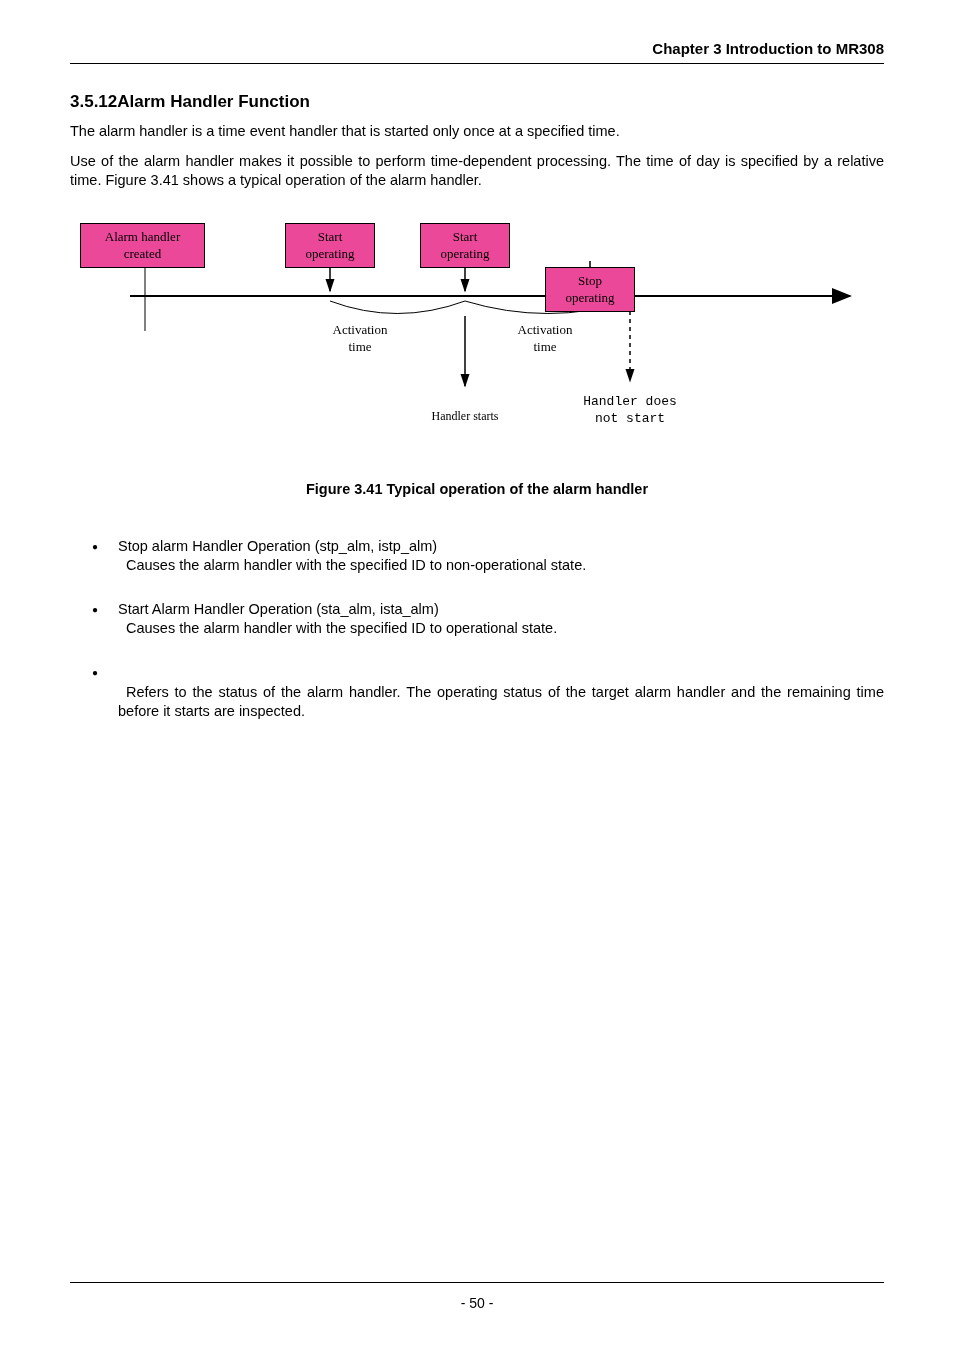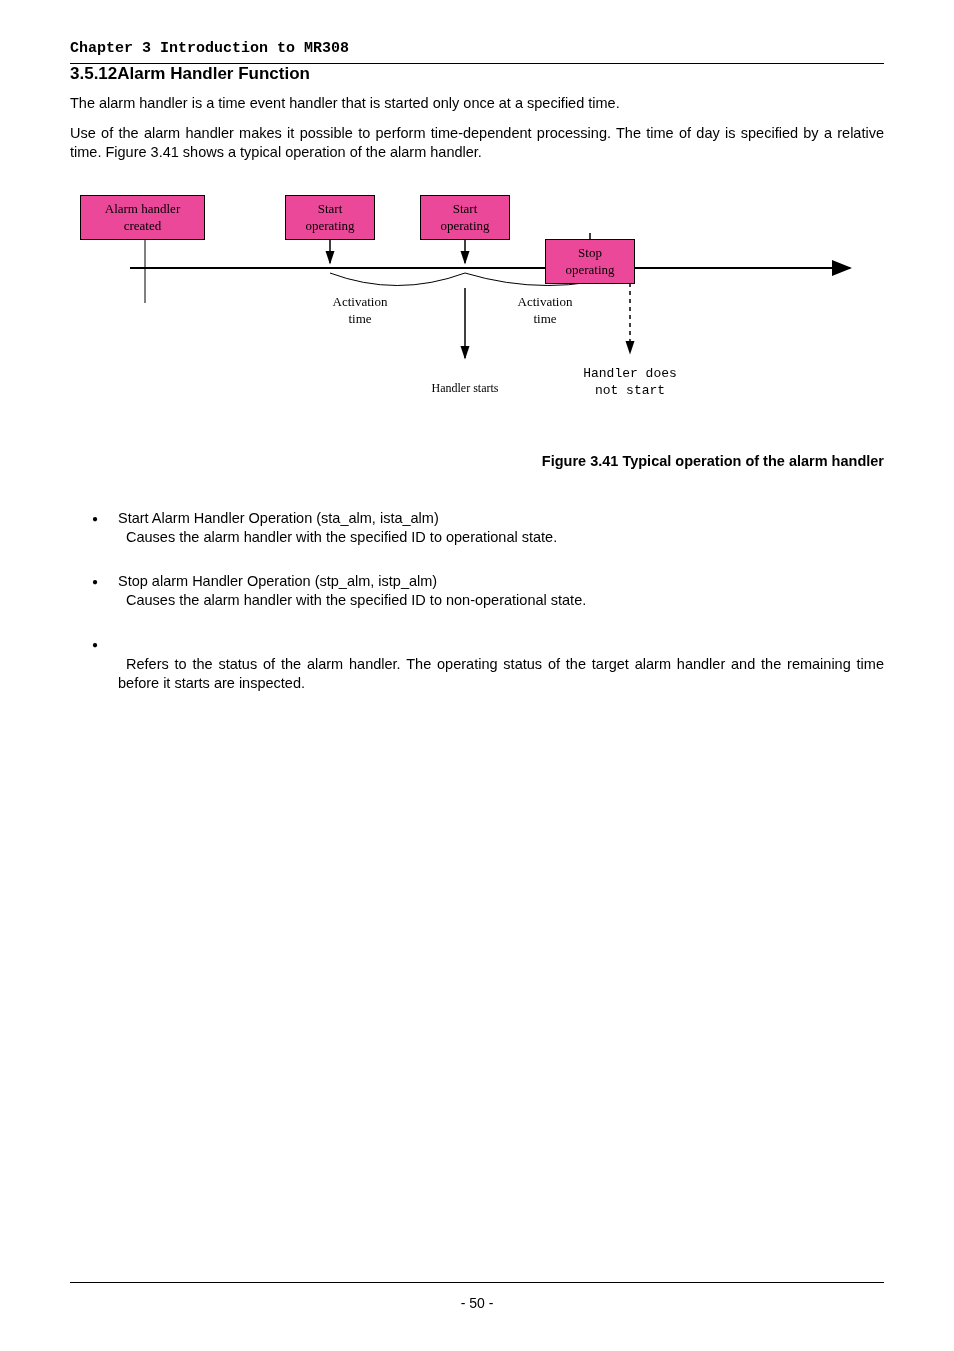--- a/index.html
+++ b/index.html
@@ -11,26 +11,26 @@
     height: 1351px;
     position: relative;
     font-size: 14px;
   }
   .page {
     padding: 40px 70px 50px 70px;
     height: 100%;
     position: relative;
   }
   .chapter-header {
-    text-align: left;
+    text-align: right;
     font-weight: bold;
     font-size: 15px;
     padding-bottom: 6px;
     border-bottom: 1.5px solid #000;
-    font-family: Liberation Mono, monospace;
+    margin-bottom: 28px;
   }
   .section-row {
     display: flex;
     margin-bottom: 10px;
   }
   .section-num {
     font-weight: bold;
     font-size: 17px;
   }
   .section-title {
@@ -53,21 +53,21 @@
   .fbox {
     position: absolute;
     border: 1px solid #000;
     background: #ec4899;
     text-align: center;
     font-size: 13px;
     line-height: 1.35;
     padding: 4px 6px;
   }
   .caption {
-    text-align: right;
+    text-align: center;
     font-weight: bold;
     font-size: 14.5px;
     margin-bottom: 40px;
   }
   ul.bullets {
     list-style: none;
     padding-left: 22px;
   }
   ul.bullets li {
     position: relative;
@@ -174,26 +174,26 @@
     <div style="position:absolute; left:505px; top:182px; width:110px; text-align:center; font-size:13px; line-height:1.35;font-family:Liberation Mono, monospace;">
       <span>Handler does</span><br>
       <span>not start</span>
     </div>
   </div>
 
   <div class="caption">Figure 3.41 Typical operation of the alarm handler</div>
 
   <ul class="bullets">
     <li>
+      <span>Stop alarm Handler Operation (stp_alm, istp_alm)</span><br>
+      <span class="bullet-desc">Causes the alarm handler with the specified ID to non-operational state.</span>
+    </li>
+    <li>
       <span>Start Alarm Handler Operation (sta_alm, ista_alm)</span><br>
       <span class="bullet-desc">Causes the alarm handler with the specified ID to operational state.</span>
-    </li>
-    <li>
-      <span>Stop alarm Handler Operation (stp_alm, istp_alm)</span><br>
-      <span class="bullet-desc">Causes the alarm handler with the specified ID to non-operational state.</span>
     </li>
     <li>
       <br>
       <span class="bullet-desc">Refers to the status of the alarm handler. The operating status of the target alarm handler and the remaining time before it starts are inspected.</span>
     </li>
   </ul>
 
   <div class="footer">
     <span>- 50 -</span>
   </div>

